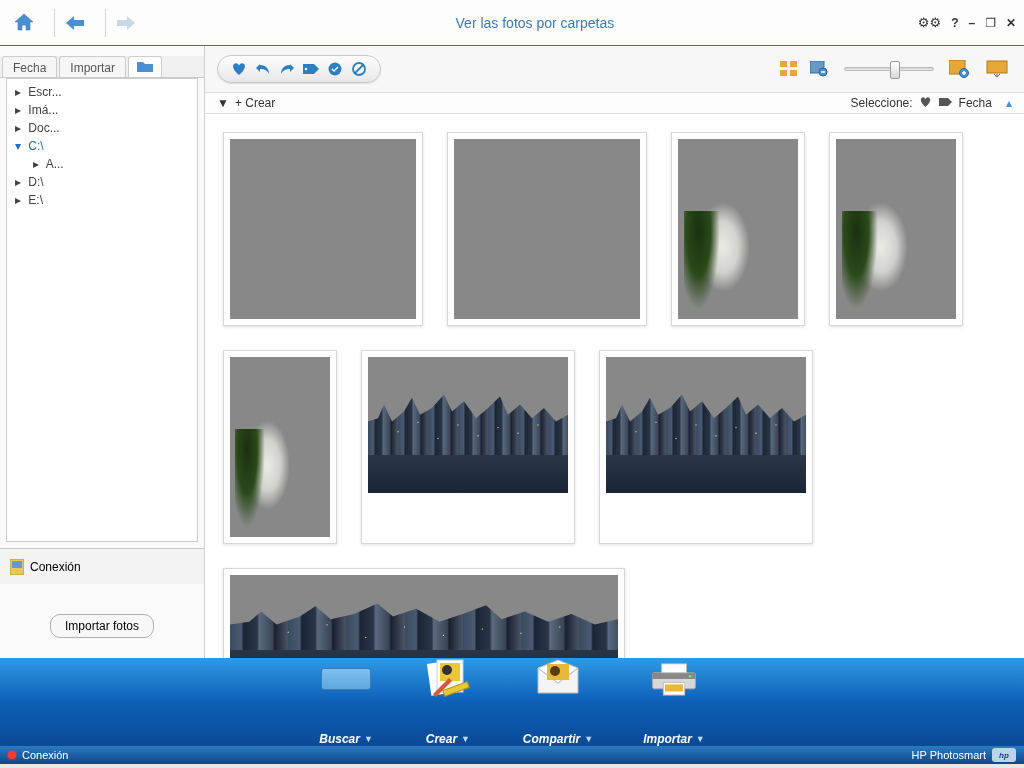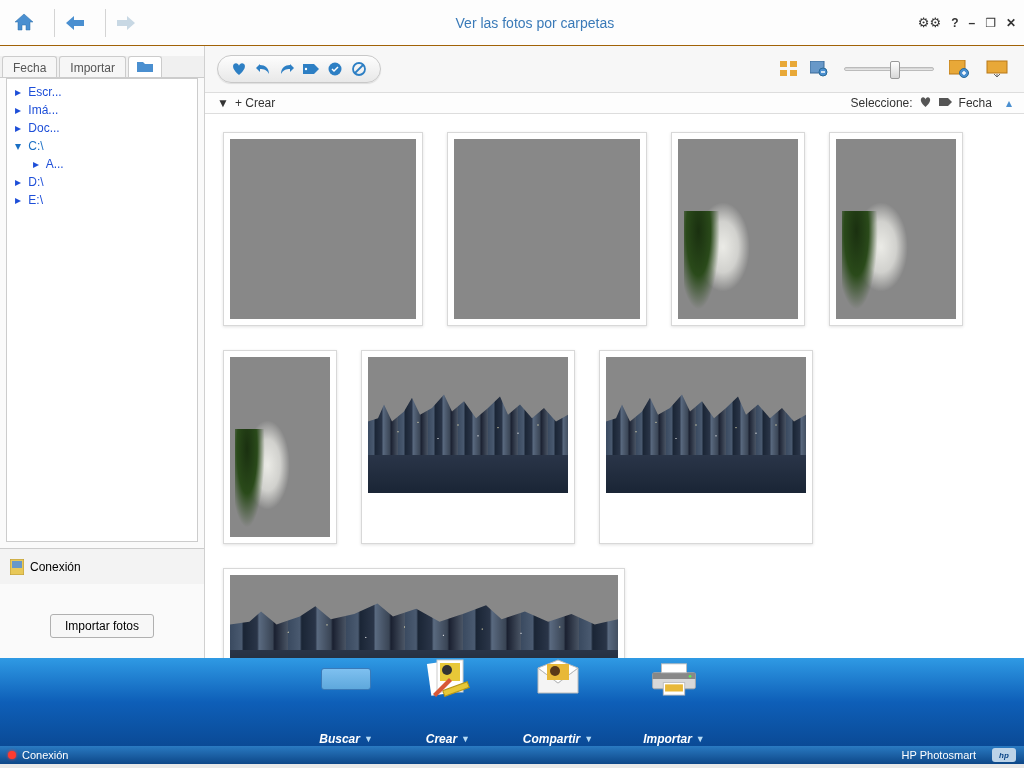--- a/index.html
+++ b/index.html
@@ -14,26 +14,26 @@
 .win-ctrl { cursor: pointer; color: #333; font-size: 12px; }
 
 
 .main { display: flex; height: 612px; background: #f3f3f3; }
 .sidebar { width: 205px; border-right: 1px solid #d0d0d0; display: flex; flex-direction: column; background: #fafafa; }
 .tabrow { display: flex; border-bottom: 1px solid #ccc; background: #f0f0f0; height: 22px; margin-top: 10px; }
 .tab { padding: 4px 10px; font-size: 12px; background: #f6f6f6; border: 1px solid #ccc; border-bottom: none; border-radius: 3px 3px 0 0; margin-left: 2px; cursor: pointer; color: #555; }
 .tab.active { background: #fff; }
 .tab.folder { display: flex; align-items: center; justify-content: center; padding: 4px 8px; background: #fff; }
 .tree { flex: 1; background: #fff; border: 1px solid #ccc; margin: 0 6px 6px 6px; padding: 4px 0; font-size: 12px; overflow-y: auto; }
-.tree-item { padding: 2px 8px; cursor: pointer; color: #1d4ed8; white-space: nowrap; }
+.tree-item { padding: 2px 8px; cursor: pointer; color: #404040; white-space: nowrap; }
 .tree-item.sel { color: #1a6fc4; }
 .tree-item .arrow { display: inline-block; width: 8px; margin-right: 2px; }
 .albums { height: 36px; padding: 6px 10px; font-size: 12px; display: flex; align-items: center; gap: 6px; border-top: 1px solid #ccc; background:#f3f3f3;}
 .import-area { padding: 30px 0 20px 0; text-align: center; }
-.import-btn { padding: 4px 14px; font-size: 12px; background: #f7f7f7; border: 1px solid #b0b0b0; border-radius: 3px; cursor: pointer; }
+.import-btn { padding: 4px 14px; font-size: 12px; background: #f7f7f7; border: 1px solid #b0b0b0; border-radius: 10px; cursor: pointer; }
 
 
 .content { flex: 1; display: flex; flex-direction: column; background: #f7f7f7; }
 .toolbar { height: 46px; display: flex; align-items: center; padding: 0 12px; }
 .tool-group { display: flex; align-items: center; gap: 2px; background: linear-gradient(#fdfdfd,#e8e8e8); border: 1px solid #c8c8c8; border-radius: 14px; padding: 3px 10px; box-shadow: 0 1px 1px rgba(0,0,0,.1);}
 .tool-btn { width: 22px; height: 20px; display: flex; align-items: center; justify-content: center; cursor: pointer; border-radius: 3px; }
 .spacer { flex: 1; }
 .zoom-slider { width: 90px; height: 4px; background: linear-gradient(#cfcfcf,#eee); border-radius: 2px; position: relative; margin: 0 10px; border:1px solid #bbb;}
 .zoom-thumb { position: absolute; top: -7px; left: 45px; width: 10px; height: 18px; background: linear-gradient(#fff,#d8d8d8); border: 1px solid #999; border-radius: 2px; cursor: pointer; }
 .view-icon { width: 22px; height: 20px; margin: 0 4px; cursor: pointer; display:flex;align-items:center;justify-content:center;}
@@ -52,21 +52,21 @@
 .dock { height: 88px; background: linear-gradient(#2f9ae4 0%, #0e5fb8 50%, #0a4a96 100%); display: flex; align-items: center; justify-content: center; gap: 50px; position:relative;}
 .dock-item { display: flex; flex-direction: column; align-items: center; color: #fff; font-size: 12px; cursor: pointer; font-style: italic; font-weight: bold; position:relative;gap:30px;}
 .dock-icon { width: 50px; height: 42px; margin-bottom: 2px; display:flex; align-items:center; justify-content:center;}
 .dock .search-field { width: 150px; height: 22px; background: linear-gradient(#7ec0f0,#5ea8dc); border: 1px solid #3a7ab8; border-radius: 3px; }
 .dock-label-row { display:flex; align-items:center; gap:4px;}
 .dock-chevron { color:#b8dcf5; font-size:9px;}
 
 
 .status { height: 18px; background: linear-gradient(#2a7ac2,#0d4788); color: #fff; font-size: 11px; display: flex; align-items: center; padding: 0 8px; }
 .status-dot { width: 8px; height: 8px; border-radius: 50%; background: #ff3b30; margin-right: 6px; box-shadow:0 0 3px #ff3b30;}
-.status-right { margin-left: auto; display:flex; align-items:center; gap:16px;}
+.status-right { margin-left: auto; display:flex; align-items:center; gap:6px;}
 .hp-logo { width:24px; height:14px; background:#bcd3e8; border-radius:3px; color:#0d4788; font-size:8px; font-weight:bold; display:flex;align-items:center;justify-content:center;font-style:italic;}
 
 
 .grid-scroll::-webkit-scrollbar { width: 16px; }
 .grid-scroll::-webkit-scrollbar-track { background: #f0f0f0; border-left:1px solid #ddd;}
 .grid-scroll::-webkit-scrollbar-thumb { background: #c8c8c8; border: 3px solid #f0f0f0; border-radius: 8px; }
 
 
 .food-bw { background: radial-gradient(ellipse 40% 60% at 30% 40%, #ddd 0%, #999 30%, #555 60%, #222 100%), radial-gradient(ellipse 35% 50% at 65% 55%, #ccc 0%, #888 40%, #333 80%); background-blend-mode: screen; }
 .palm { background: linear-gradient(180deg, #a8c4d8 0%, #c8dce8 35%, #e8ecd8 55%, #4a6838 75%, #2a4020 100%); position:relative; overflow:hidden;}

